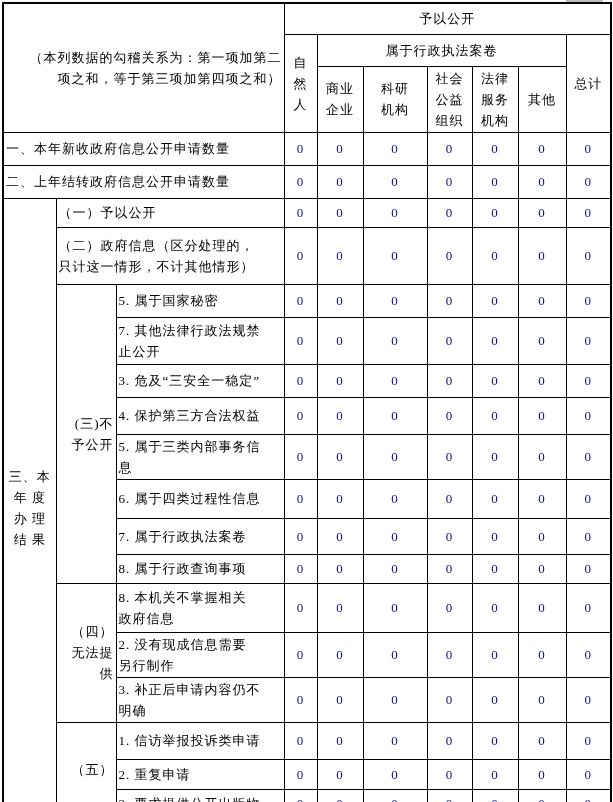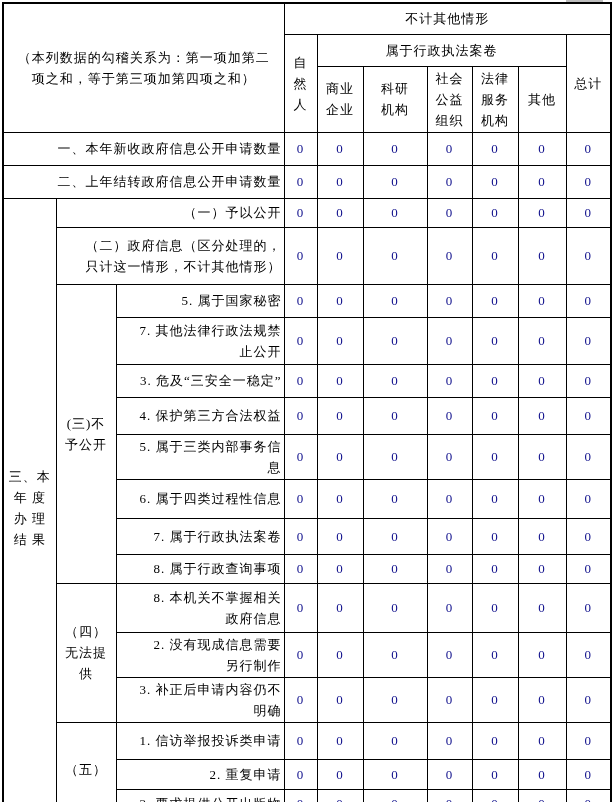--- a/index.html
+++ b/index.html
@@ -24,33 +24,33 @@
     letter-spacing:1px;
     line-height:21px;
     padding:1px 2px;
     overflow:hidden;
     vertical-align:middle;
     white-space:pre-line;
   }
   td.note{
     padding:4px 6px;
     line-height:22px;
-    text-align:center;
+    text-align:right;
     vertical-align:middle;
   }
   td.hc{ text-align:center; }
-  td.rl{ text-align:right; padding-left:6px; }
+  td.rl{ text-align:left; padding-left:6px; }
   td.sec-a{
     text-align:center;
     vertical-align:top;
     padding-top:52px;
     line-height:19px;
   }
   td.sec-b{
-    text-align:center;
+    text-align:right;
     padding-left:5px;
     line-height:20px;
   }
   td.sec-b.bottom{
     vertical-align:bottom;
     padding-bottom:8px;
   }
   td.v{
     text-align:center;
     color:#10108C;
@@ -80,21 +80,21 @@
       <col style="width:45px">
         <col style="width:46px">
         <col style="width:48px">
       <col style="width:45px">
     </colgroup>
 
     <tbody>
         <tr style="height:31px">
       <td class="note" colspan="3" rowspan="3">（本列数据的勾稽关系为：第一项加第二
 项之和，等于第三项加第四项之和）</td>
-      <td class="hc" colspan="7">不计其他情形</td>
+      <td class="hc" colspan="7">予以公开</td>
     </tr>
 
     <tr style="height:32px">
       <td class="hc" rowspan="2">自
 然
 人</td>
       <td class="hc" colspan="5">属于行政执法案卷</td>
       <td class="hc" rowspan="2">总计</td>
     </tr>
 

